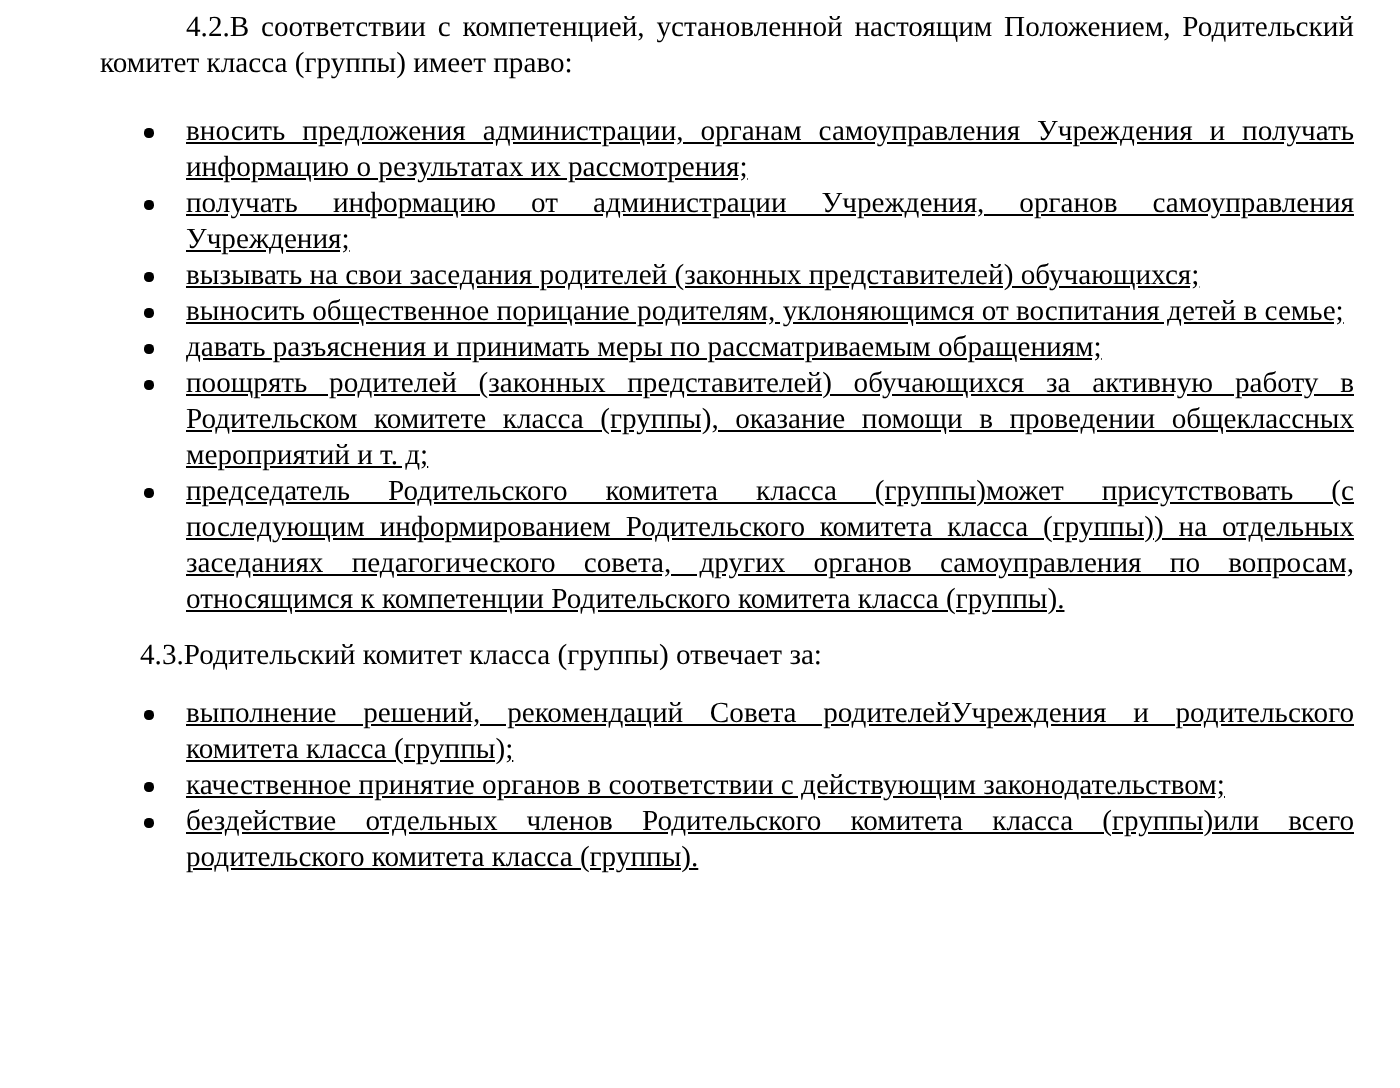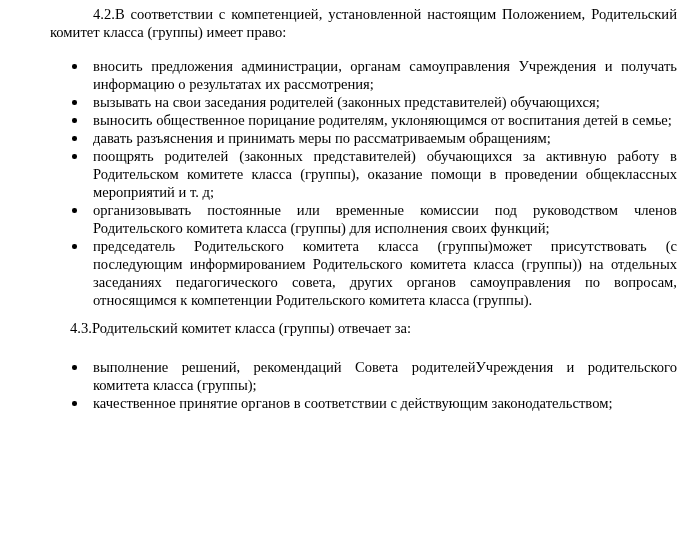--- a/index.html
+++ b/index.html
@@ -29,26 +29,27 @@
     text-indent: 43px;
   }
   p.intro.section-2 {
     margin-top: 10px;
     margin-left: 20px;
   }
   ul.bullet-list {
     margin: 0;
     padding: 0 0 0 43px;
     list-style: none;
+    text-decoration: underline;
   }
   ul.bullet-list.list-1 {
     margin-top: 16px;
   }
   ul.bullet-list.list-2 {
-    margin-top: 21px;
+    margin-top: 11px;
   }
   ul.bullet-list li {
     position: relative;
     margin: 0;
     padding: 0;
     text-align: justify;
   }
   ul.bullet-list li .dot {
     position: absolute;
     left: -21px;
@@ -61,28 +62,29 @@
 </style>
 </head>
 <body>
 
 <div class="page">
 
   <p class="intro first-indent">4.2.В соответствии с компетенцией, установленной настоящим Положением, Родительский комитет класса (группы) имеет право:</p>
 
   <ul class="bullet-list list-1">
     <li><span class="dot"></span><span>вносить предложения администрации, органам самоуправления Учреждения и получать информацию о результатах их рассмотрения;</span></li>
+    <li><span class="dot"></span><span>получать информацию от администрации Учреждения, органов самоуправления Учреждения;</span></li>
     <li><span class="dot"></span><span>вызывать на свои заседания родителей (законных представителей) обучающихся;</span></li>
     <li><span class="dot"></span><span>выносить общественное порицание родителям, уклоняющимся от воспитания детей в семье;</span></li>
     <li><span class="dot"></span><span>давать разъяснения и принимать меры по рассматриваемым обращениям;</span></li>
     <li><span class="dot"></span><span>поощрять родителей (законных представителей) обучающихся за активную работу в Родительском комитете класса (группы), оказание помощи в проведении общеклассных мероприятий и т. д;</span></li>
-    <li><span class="dot"></span><span>организовывать постоянные или временные комиссии под руководством членов Родительского комитета класса (группы) для исполнения своих функций;</span></li>
     <li><span class="dot"></span><span>председатель Родительского комитета класса (группы)может присутствовать (с последующим информированием Родительского комитета класса (группы)) на отдельных заседаниях педагогического совета, других органов самоуправления по вопросам, относящимся к компетенции Родительского комитета класса (группы).</span></li>
   </ul>
 
   <p class="intro section-2">4.3.Родительский комитет класса (группы) отвечает за:</p>
 
   <ul class="bullet-list list-2">
     <li><span class="dot"></span><span>выполнение решений, рекомендаций Совета родителейУчреждения и родительского комитета класса (группы);</span></li>
     <li><span class="dot"></span><span>качественное принятие органов в соответствии с действующим законодательством;</span></li>
+    <li><span class="dot"></span><span>бездействие отдельных членов Родительского комитета класса (группы)или всего родительского комитета класса (группы).</span></li>
   </ul>
 
 </div>
 
 </body></html>

